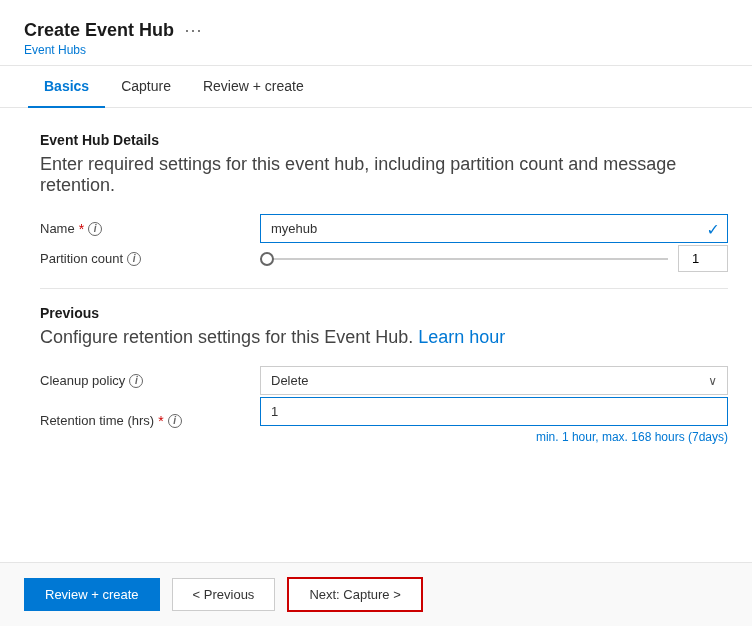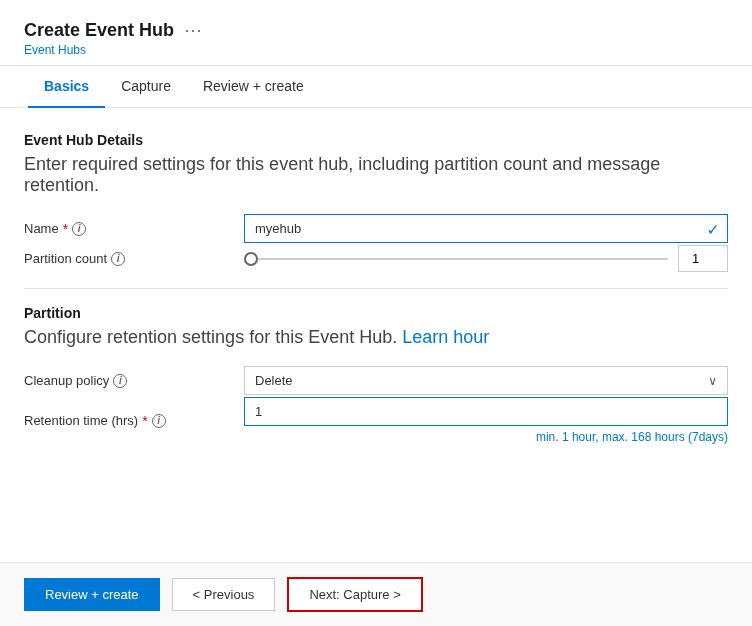--- a/index.html
+++ b/index.html
@@ -65,21 +65,21 @@
     }
     .tab.active {
       color: #0078d4;
       border-bottom: 2px solid #0078d4;
       font-weight: 600;
     }
 
     
     .main-content {
       flex: 1;
-      padding: 24px 24px 16px 24px;
+      padding: 24px 24px 16px 40px;
       overflow-y: auto;
     }
 
     .section-title {
       font-size: 14px;
       font-weight: 600;
       color: #1a1a1a;
       margin-bottom: 6px;
     }
 
@@ -329,21 +329,21 @@
       </div>
       <div class="form-control slider-wrapper">
         <input type="range" min="1" max="32" value="1" style="">
         <input type="number" class="slider-number" value="1" min="1" max="32" style="">
       </div>
     </div>
 
     <hr class="divider">
 
     <div class="retention-section">
-      <div class="section-title">Partition</div>
+      <div class="section-title">Previous</div>
       <div class="section-description">
         <span>Configure retention settings for this Event Hub.</span>
         <a href="#">Learn hour</a>
       </div>
 
       <div class="form-row">
         <div class="form-label">
           <span>Cleanup policy</span>
           <span class="info-icon">i</span>
         </div>

